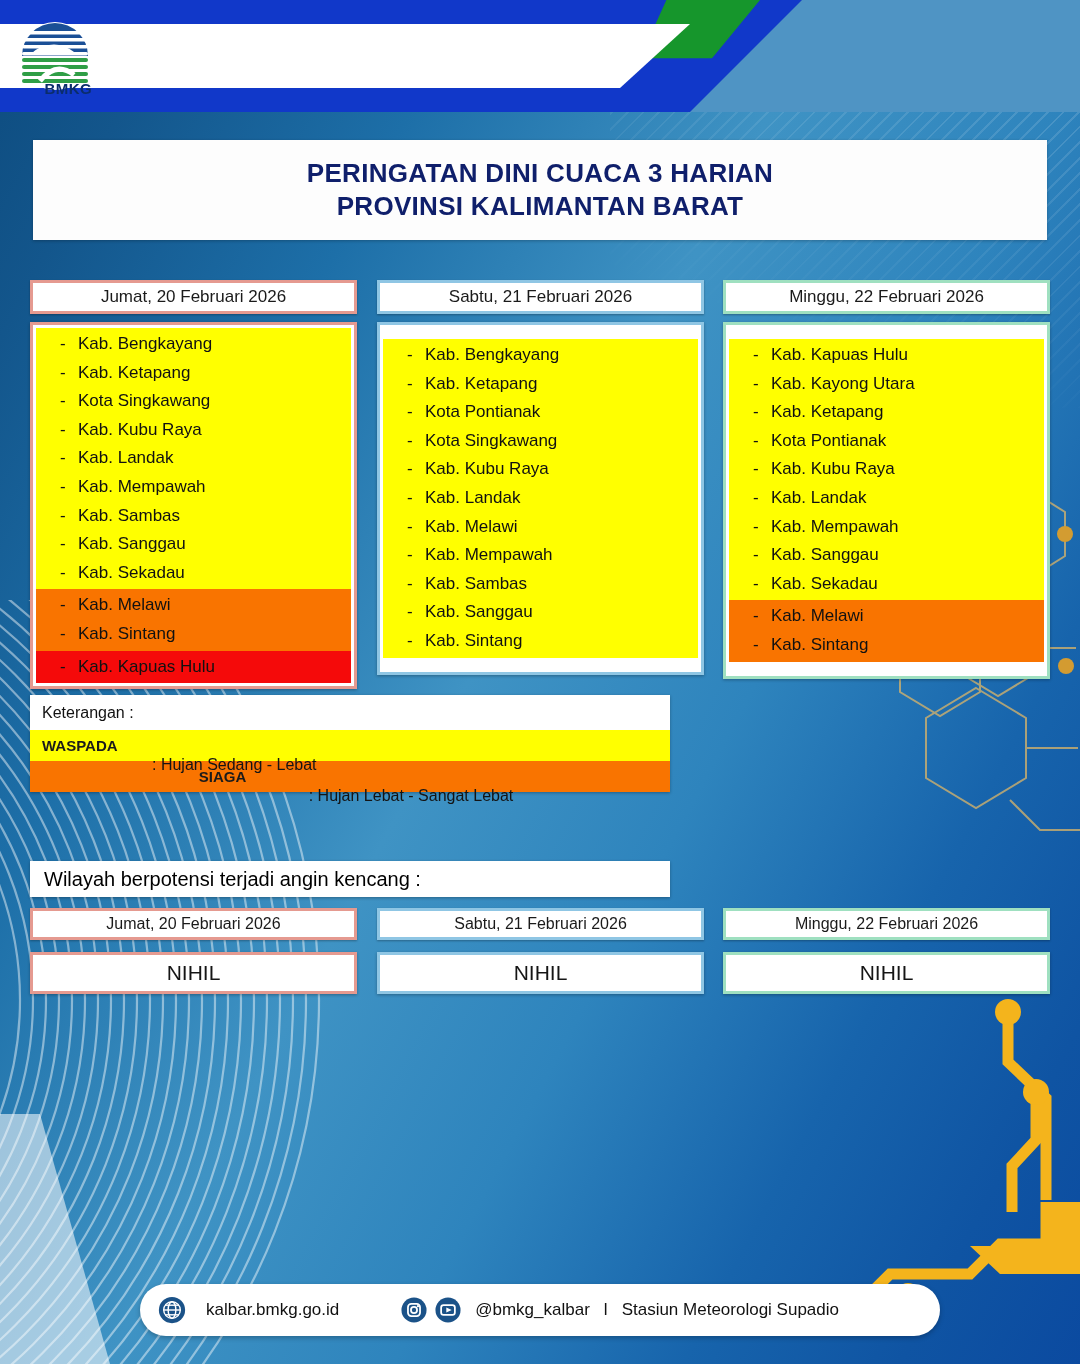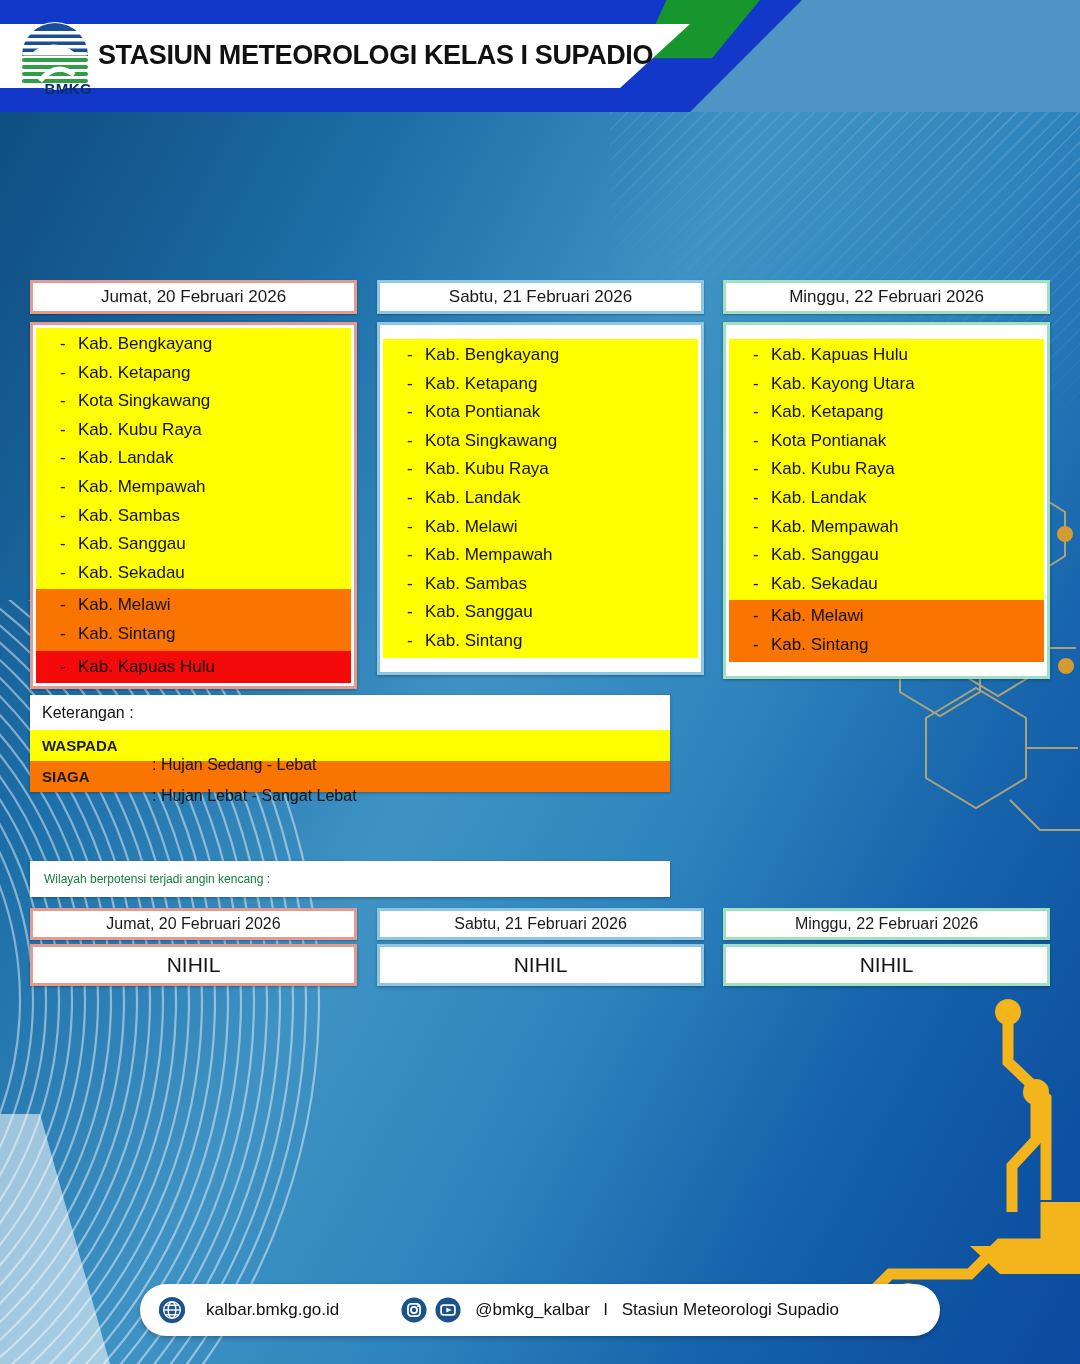--- a/index.html
+++ b/index.html
@@ -141,50 +141,50 @@
   
   .keterangan {
     position: absolute; left: 30px; top: 695px;
     width: 640px;
     background: #fff;
     box-shadow: 0 1px 3px rgba(0,0,0,.3);
   }
   .ket-title { padding: 9px 12px 8px; font-size: 16px; color: #111; }
   .ket-row { display: flex; align-items: center; height: 31px; }
   .ket-row.waspada { background: #ffff00; }
-  .ket-row.siaga   { background: #f97400; }
+  .ket-row.siaga   { background: #f97400; justify-content: center; }
   .ket-row.awas    { background: #f50a0a; }
   .ket-label { width: 122px; padding-left: 12px; font-size: 15px; font-weight: bold; color: #1b1b1b; }
   .ket-desc  { font-size: 16px; color: #141414; margin-top: 38px; }
 
   
   .angin-bar {
     position: absolute; left: 30px; top: 861px;
     width: 640px; height: 36px;
     background: #fff;
     display: flex; align-items: center;
-    padding-left: 14px; font-size: 12px; color: #15803d;
+    padding-left: 14px; font-size: 20px; color: #000000;
     box-shadow: 0 1px 3px rgba(0,0,0,.3);
   }
   .wind-cols { position: absolute; left: 0; top: 908px; width: 1080px; }
   .wcol { position: absolute; top: 0; width: 327px; }
   .wcol.c1 { left: 30px; }
   .wcol.c2 { left: 377px; }
   .wcol.c3 { left: 723px; }
   .wdate {
     height: 32px; background: #fff;
     display: flex; align-items: center; justify-content: center;
     font-size: 16px; color: #1a1a1a;
     border: 3px solid #e59a90;
     box-shadow: 0 1px 2px rgba(0,0,0,.3);
   }
   .wcol.c2 .wdate { border-color: #8fc6e4; }
   .wcol.c3 .wdate { border-color: #9fe0c0; }
   .wval {
-    margin-top: 4px; height: 42px; background: #fff;
+    margin-top: 12px; height: 42px; background: #fff;
     display: flex; align-items: center; justify-content: center;
     font-size: 21px; color: #151515;
     border: 3px solid #e59a90;
     box-shadow: 0 1px 3px rgba(0,0,0,.3);
   }
   .wcol.c2 .wval { border-color: #8fc6e4; }
   .wcol.c3 .wval { border-color: #9fe0c0; }
 
   
   .update-line {
@@ -315,22 +315,25 @@
         <rect x="4" y="39" width="66" height="4" rx="2"></rect>
         <rect x="4" y="46" width="66" height="4" rx="2"></rect>
         <rect x="4" y="53" width="66" height="4" rx="2"></rect>
         <rect x="4" y="60" width="66" height="4" rx="2"></rect>
       </g>
       <path d="M30 38 q12 14 26 4 l0 26 l-40 0 z" fill="#ffffff" opacity="0.0"></path>
       <path d="M22 62 q16 -20 34 -6" stroke="#ffffff" stroke-width="5" fill="none"></path>
     </g>
   </svg>
   <div class="bmkg-word">BMKG</div>
-  <div class="header-title">STASIUN METEOROLOGI KELAS I SUPADIO</div>
-
+
+  <div class="title-card">
+    <div class="title-l1">PERINGATAN DINI CUACA 3 HARIAN</div>
+    <div class="title-l2">PROVINSI  KALIMANTAN  BARAT</div>
+  </div>
 
   <div class="cols">
     <div class="col c1">
       <div class="date-head">Jumat, 20 Februari 2026</div>
       <div class="list-box" id="list-0">
           <div class="band waspada">
             <div class="row"><span class="dash">-</span><span>Kab. Bengkayang</span></div>
             <div class="row"><span class="dash">-</span><span>Kab. Ketapang</span></div>
             <div class="row"><span class="dash">-</span><span>Kota Singkawang</span></div>
             <div class="row"><span class="dash">-</span><span>Kab. Kubu Raya</span></div>

